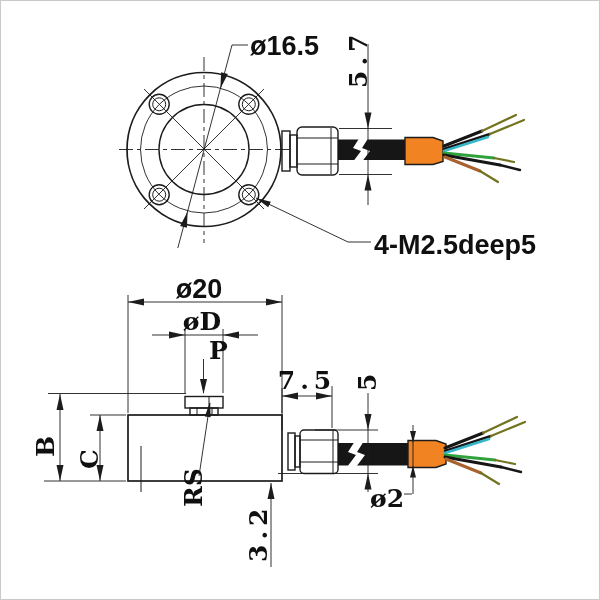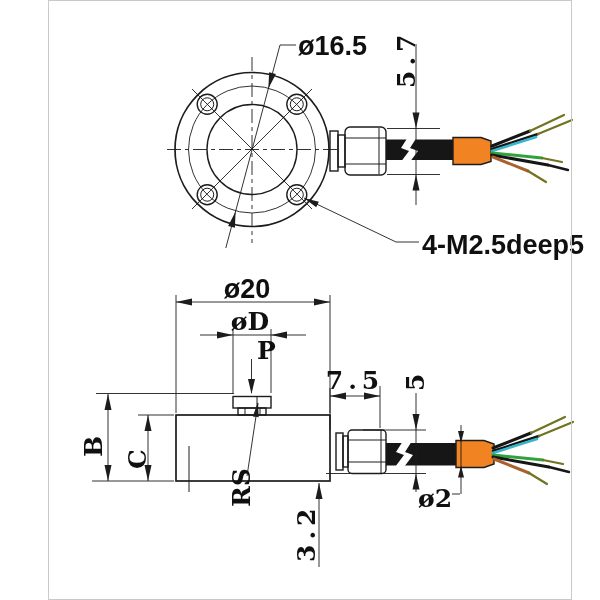--- a/index.html
+++ b/index.html
@@ -1,18 +1,18 @@
 <!DOCTYPE html>
 <html style="--line: #1c1c1c; --sleeve: #f28322; --wire-black: #161616; --wire-cyan: #38b6cb; --wire-green: #2fa23c; --wire-brown: #a8622e; --wire-tip: #72731f;"><head>
 <meta charset="utf-8">
 <style>
   html,body{margin:0;padding:0;background:#ffffff;}
-  .page{position:relative;width:524px;height:600px;background:#ffffff;
+  .page{position:relative;width:600px;height:600px;background:#ffffff;
         outline:1px solid #c9c9c9;outline-offset:-1px;
-        font-family:"Liberation Sans",sans-serif;margin-left:48px;}
+        font-family:"Liberation Sans",sans-serif;}
   svg{display:block}
   
   .main  {stroke:var(--line,#1c1c1c);stroke-width:1.7;fill:none;}
   .med   {stroke:var(--line,#1c1c1c);stroke-width:1.4;fill:none;}
   .thin  {stroke:var(--line,#1c1c1c);stroke-width:1;fill:none;}
   .hair  {stroke:var(--line,#1c1c1c);stroke-width:0.9;fill:none;}
   .center{stroke:var(--line,#1c1c1c);stroke-width:0.9;fill:none;stroke-dasharray:14 4 4 4;}
   .arrow {fill:var(--line,#1c1c1c);stroke:none;}
   .cable {fill:var(--wire-black,#161616);stroke:none;}
   .break {fill:#ffffff;stroke:none;}

